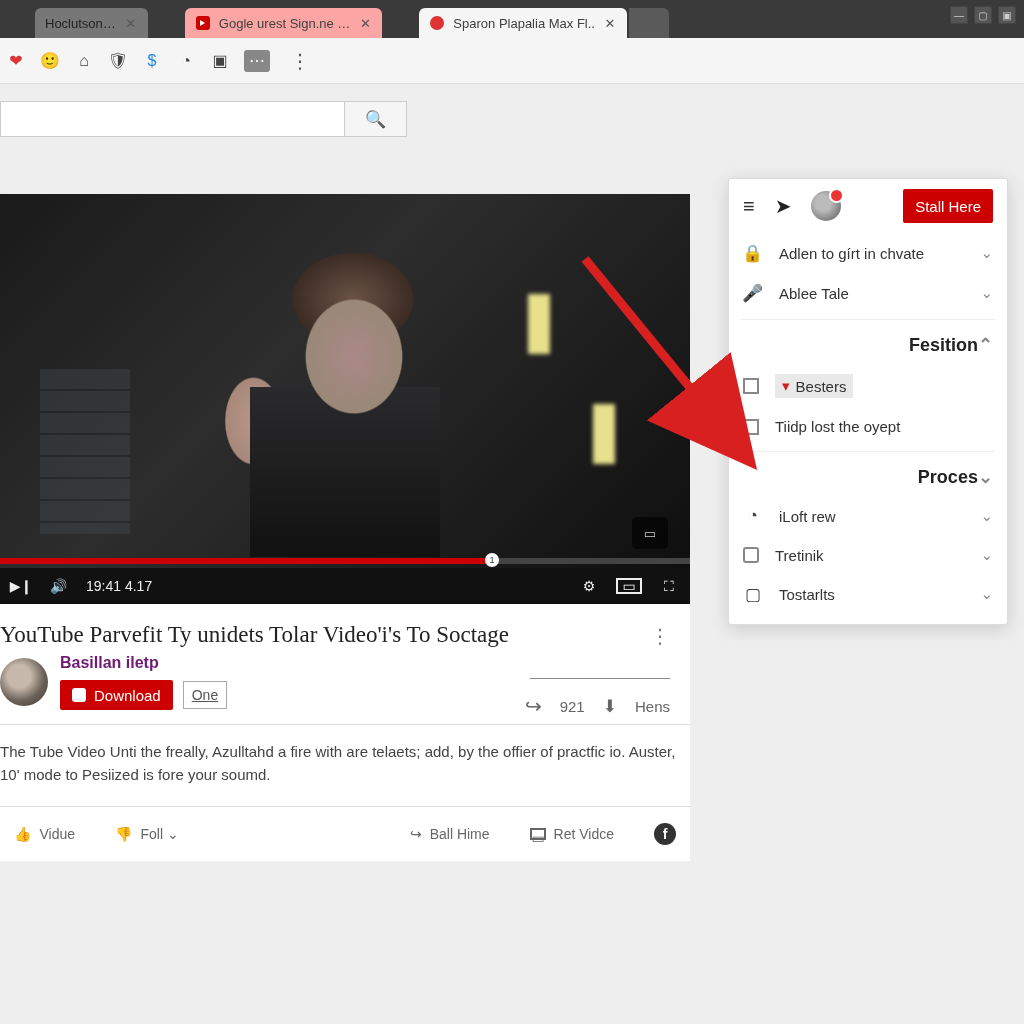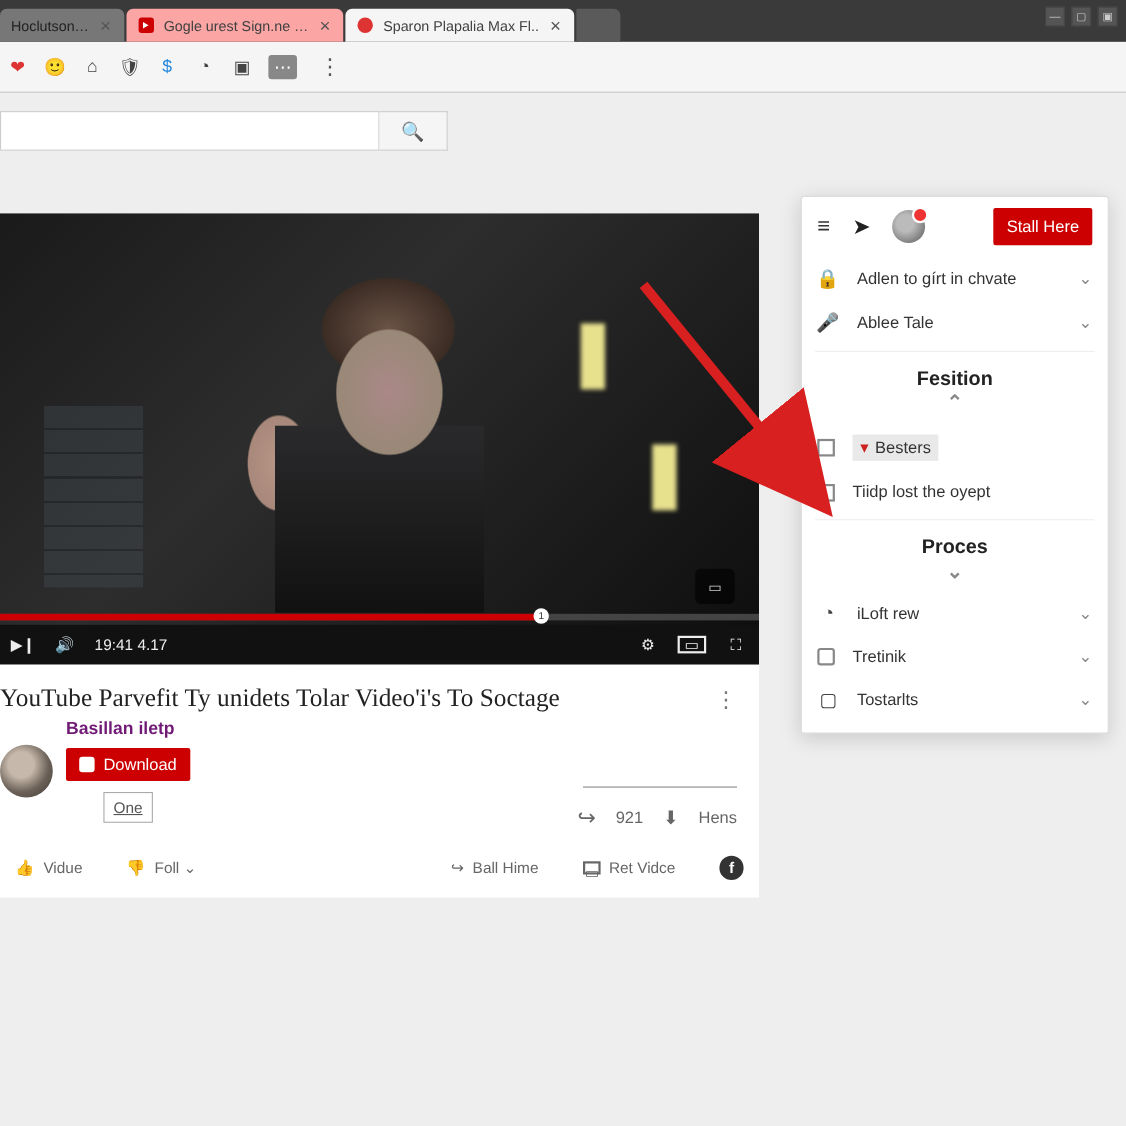--- a/index.html
+++ b/index.html
@@ -4,21 +4,21 @@
 <style>
 * { margin:0; padding:0; box-sizing:border-box; font-family:Arial,Helvetica,sans-serif; }
 body { width:1024px; height:1024px; background:#2a2a2a; overflow:hidden; position:relative; }
 
 
 .window-controls { position:absolute; top:0; right:0; height:28px; display:flex; gap:6px; padding:6px 8px; }
 .wc { width:18px; height:18px; background:#555; color:#ccc; font-size:10px; display:flex; align-items:center; justify-content:center; border:1px solid #444; }
 
 
 .tab-strip { height:38px; background:#3a3a3a; display:flex; align-items:flex-end; padding-top:8px; padding-left:0; }
-.tab { height:30px; background:#777; display:flex; align-items:center; padding:0 10px; gap:8px; font-size:13px; color:#222; border-top-left-radius:6px; border-top-right-radius:6px; max-width:220px; position:relative; margin-right:2px; }
+.tab { height:30px; background:#777; display:flex; align-items:center; padding:0 10px; gap:8px; font-size:13px; color:#222; border-top-left-radius:6px; border-top-right-radius:6px; max-width:220px; position:relative; margin-right:2px;margin-left:35px; }
 .tab.active { background:#f5f5f5; color:#404040; }
 .tab.mid { background:#fca5a5; color:#404040; }
 .tab-close { width:14px; height:14px; display:flex; align-items:center; justify-content:center; color:#555; }
 .tab-favicon { width:16px; height:16px; display:flex; align-items:center; justify-content:center; }
 .tab-label { white-space:nowrap; overflow:hidden; text-overflow:ellipsis; flex:1; }
 .redplay { width:14px; height:14px; background:#cc0000; border-radius:3px; display:flex; align-items:center; justify-content:center; }
 .redplay::after { content:""; border-left:5px solid #fff; border-top:3px solid transparent; border-bottom:3px solid transparent; }
 
 
 .toolbar { height:46px; background:#f5f5f5; display:flex; align-items:center; padding:0 10px 0 0; gap:10px; border-bottom:1px solid #ddd; }
@@ -59,42 +59,42 @@
 .spacer { flex:1; }
 .ctrl-icon { width:22px; height:22px; display:flex; align-items:center; justify-content:center; cursor:pointer; }
 
 .video-meta { padding:18px 0 14px 0; position:relative;}
 .v-title { font-size:23px; color:#222; font-weight:400;font-family:Liberation Serif, serif; }
 .v-dots { position:absolute; right:20px; top:20px; font-size:20px; color:#777; }
 .channel-row { display:flex; align-items:center; padding:6px 0 0 0; gap:12px; }
 .avatar { width:48px; height:48px; border-radius:50%; background:radial-gradient(circle at 40% 38%,#c6b8aa 28%,#6b6158 60%,#3f3932); }
 .ch-info { display:flex; flex-direction:column; gap:8px; }
 .ch-name { color:#701a75; font-size:16px;font-weight:bold; }
-.dl-row { display:flex; gap:10px; align-items:center;flex-direction:column; }
+.dl-row { display:flex; gap:10px; align-items:center; }
 .dl-btn { height:30px; background:#cc0000; color:#fff; font-size:15px; font-weight:500; display:flex; align-items:center; gap:8px; padding:0 12px; border-radius:2px; }
 .one-chip { height:28px; border:1px solid #aaa; padding:0 8px; display:flex; align-items:center; font-size:14px; color:#555;text-decoration:underline; }
 .stats-row { position:absolute; right:20px; bottom:6px; display:flex; align-items:center; gap:18px; color:#666; font-size:15px; }
 .stats-row .hr { width:140px; height:1px; background:#888; position:absolute; top:-16px; right:0; }
 
 .desc { padding:16px 14px 20px 0; border-top:1px solid #ddd; border-bottom:1px solid #ddd; font-size:15px; color:#444; line-height:1.5; }
 
 .action-row { height:54px; display:flex; align-items:center; gap:40px; padding:0 14px; color:#666; font-size:14px; }
 .action { display:flex; align-items:center; gap:8px; }
 
 
 .panel { position:absolute; top:94px; right:16px; width:280px; background:#fff; border:1px solid #dcdcdc; border-radius:3px; box-shadow:0 4px 18px rgba(0,0,0,.15); padding-bottom:10px; }
 .panel-top { height:54px; display:flex; align-items:center; justify-content:space-between; padding:0 14px; }
 .p-left { display:flex; gap:20px; align-items:center; color:#333; font-size:20px; }
 .p-avatar { width:30px; height:30px; border-radius:50%; background:radial-gradient(circle at 40% 40%,#bbb 30%,#555); position:relative; }
 .p-avatar::after { content:""; position:absolute; top:-3px; right:-3px; width:11px; height:11px; background:#e33; border-radius:50%; border:2px solid #fff; }
 .stall { height:34px; background:#cc0000; color:#fff; font-size:15px; display:flex; align-items:center; padding:0 12px; border-radius:2px; font-weight:500;}
 .p-row { display:flex; align-items:center; gap:16px; padding:10px 14px; font-size:15px; color:#333; position:relative; }
 .p-row .exp { margin-left:auto; color:#888; }
 .p-sep { height:1px; background:#eee; margin:6px 12px; }
-.p-section-title { font-size:18px; font-weight:600; color:#222; padding:8px 14px; display:flex; justify-content:flex-end; align-items:center;flex-direction:column;}
+.p-section-title { font-size:18px; font-weight:600; color:#222; padding:8px 14px; display:flex; justify-content:flex-end; align-items:center;}
 .cb { width:16px; height:16px; border:2px solid #888; }
 .cb.check { border-radius:3px; }
 .highlight { background:#e9e9e9; display:flex; align-items:center; gap:6px; padding:3px 7px;}
 .p-icon { width:20px; height:20px; color:#444; display:flex; align-items:center; justify-content:center; font-size:17px; }
 
 
 .arrow-svg { position:absolute; top:155px; left:565px; pointer-events:none; }
 </style>
 </head>
 <body>
@@ -190,20 +190,21 @@
         <div class="stats-row">
           <div class="hr"></div>
           <span style="font-size:20px">↪</span>
           <span>921</span>
           <span style="font-size:17px">⬇</span>
           <span>Hens</span>
         </div>
       </div>
     </div>
 
+    <div class="desc">The Tube Video Unti the freally, Azulltahd a fire with are telaets; add, by the offier of practfic io. Auster, 10' mode to Pesiized is fore your soumd.</div>
 
     <div class="action-row">
       <div class="action">
           <span>👍</span>
           <span>Vidue</span>
         </div>
       <div class="action">
           <span>👎</span>
           <span>Foll ⌄</span>
         </div>

